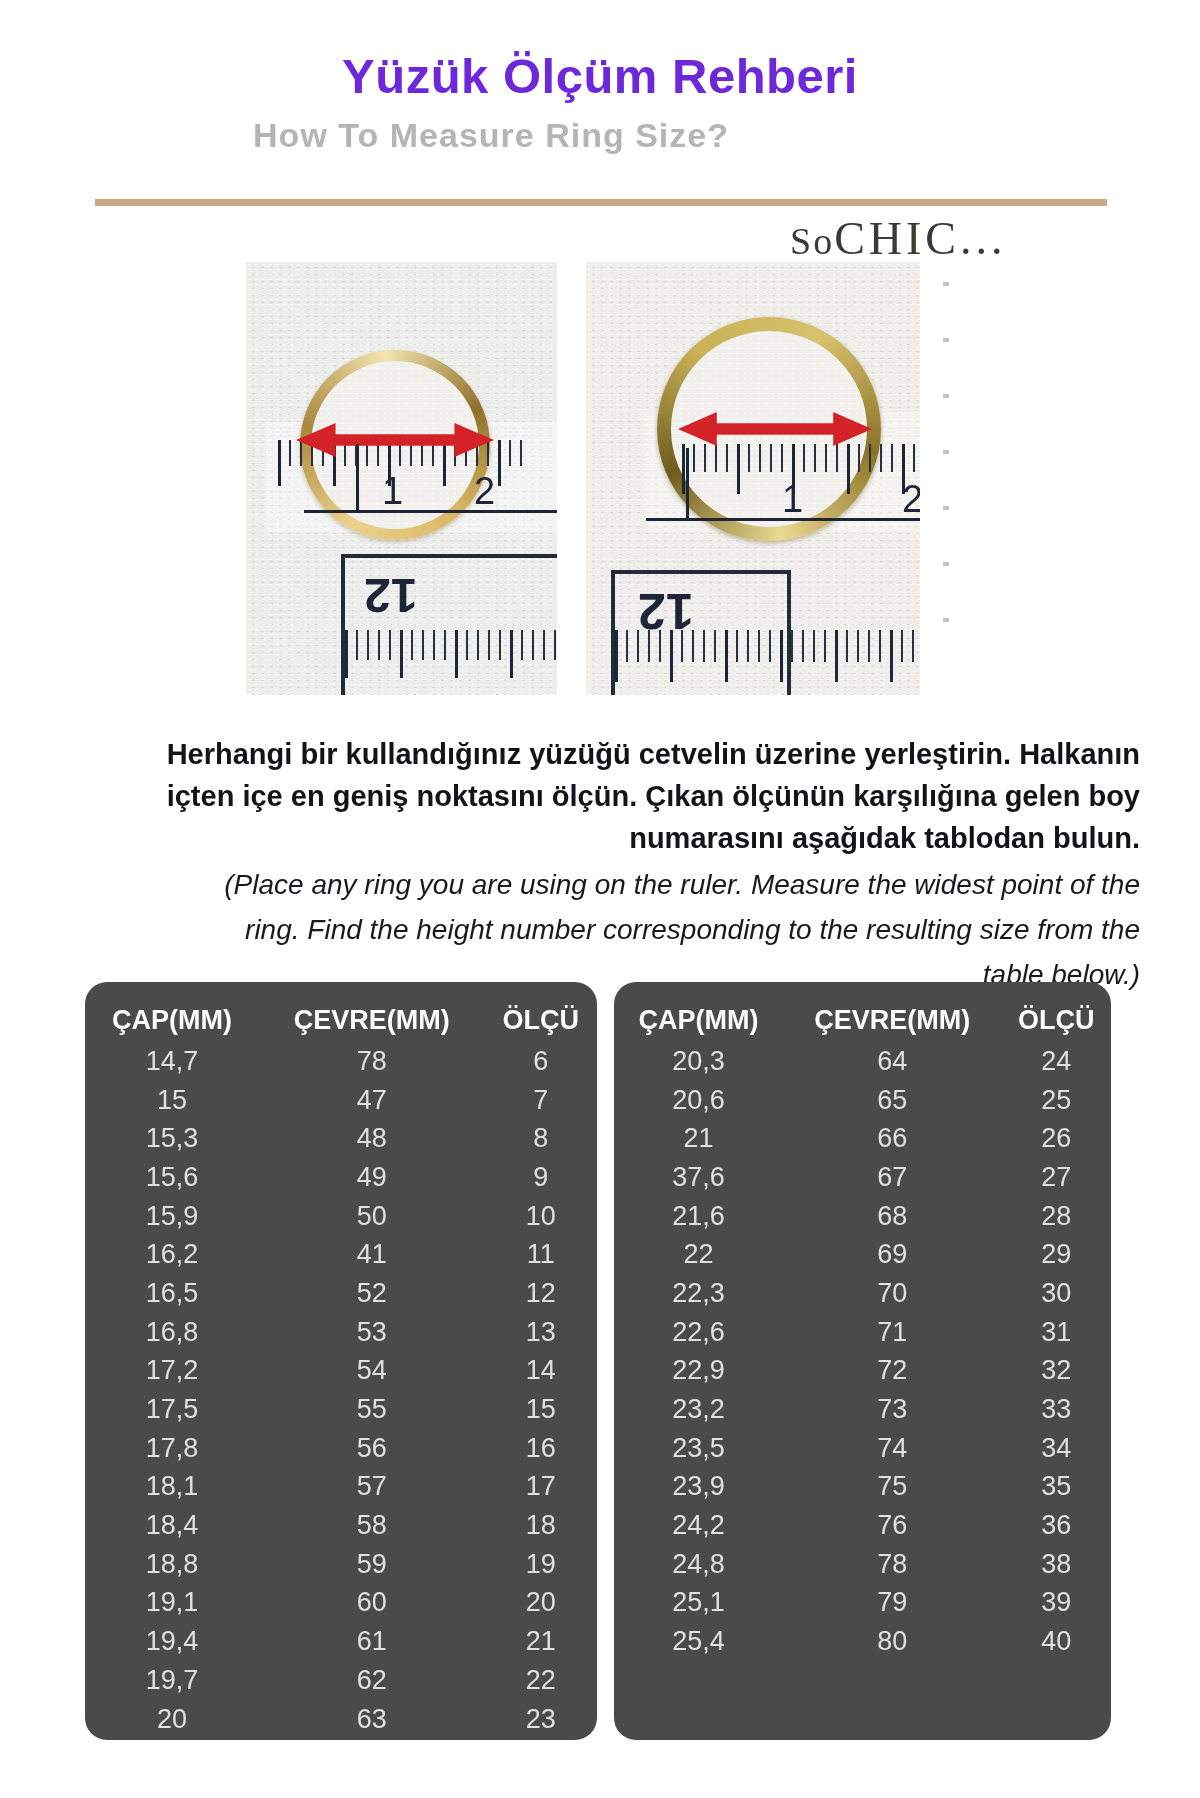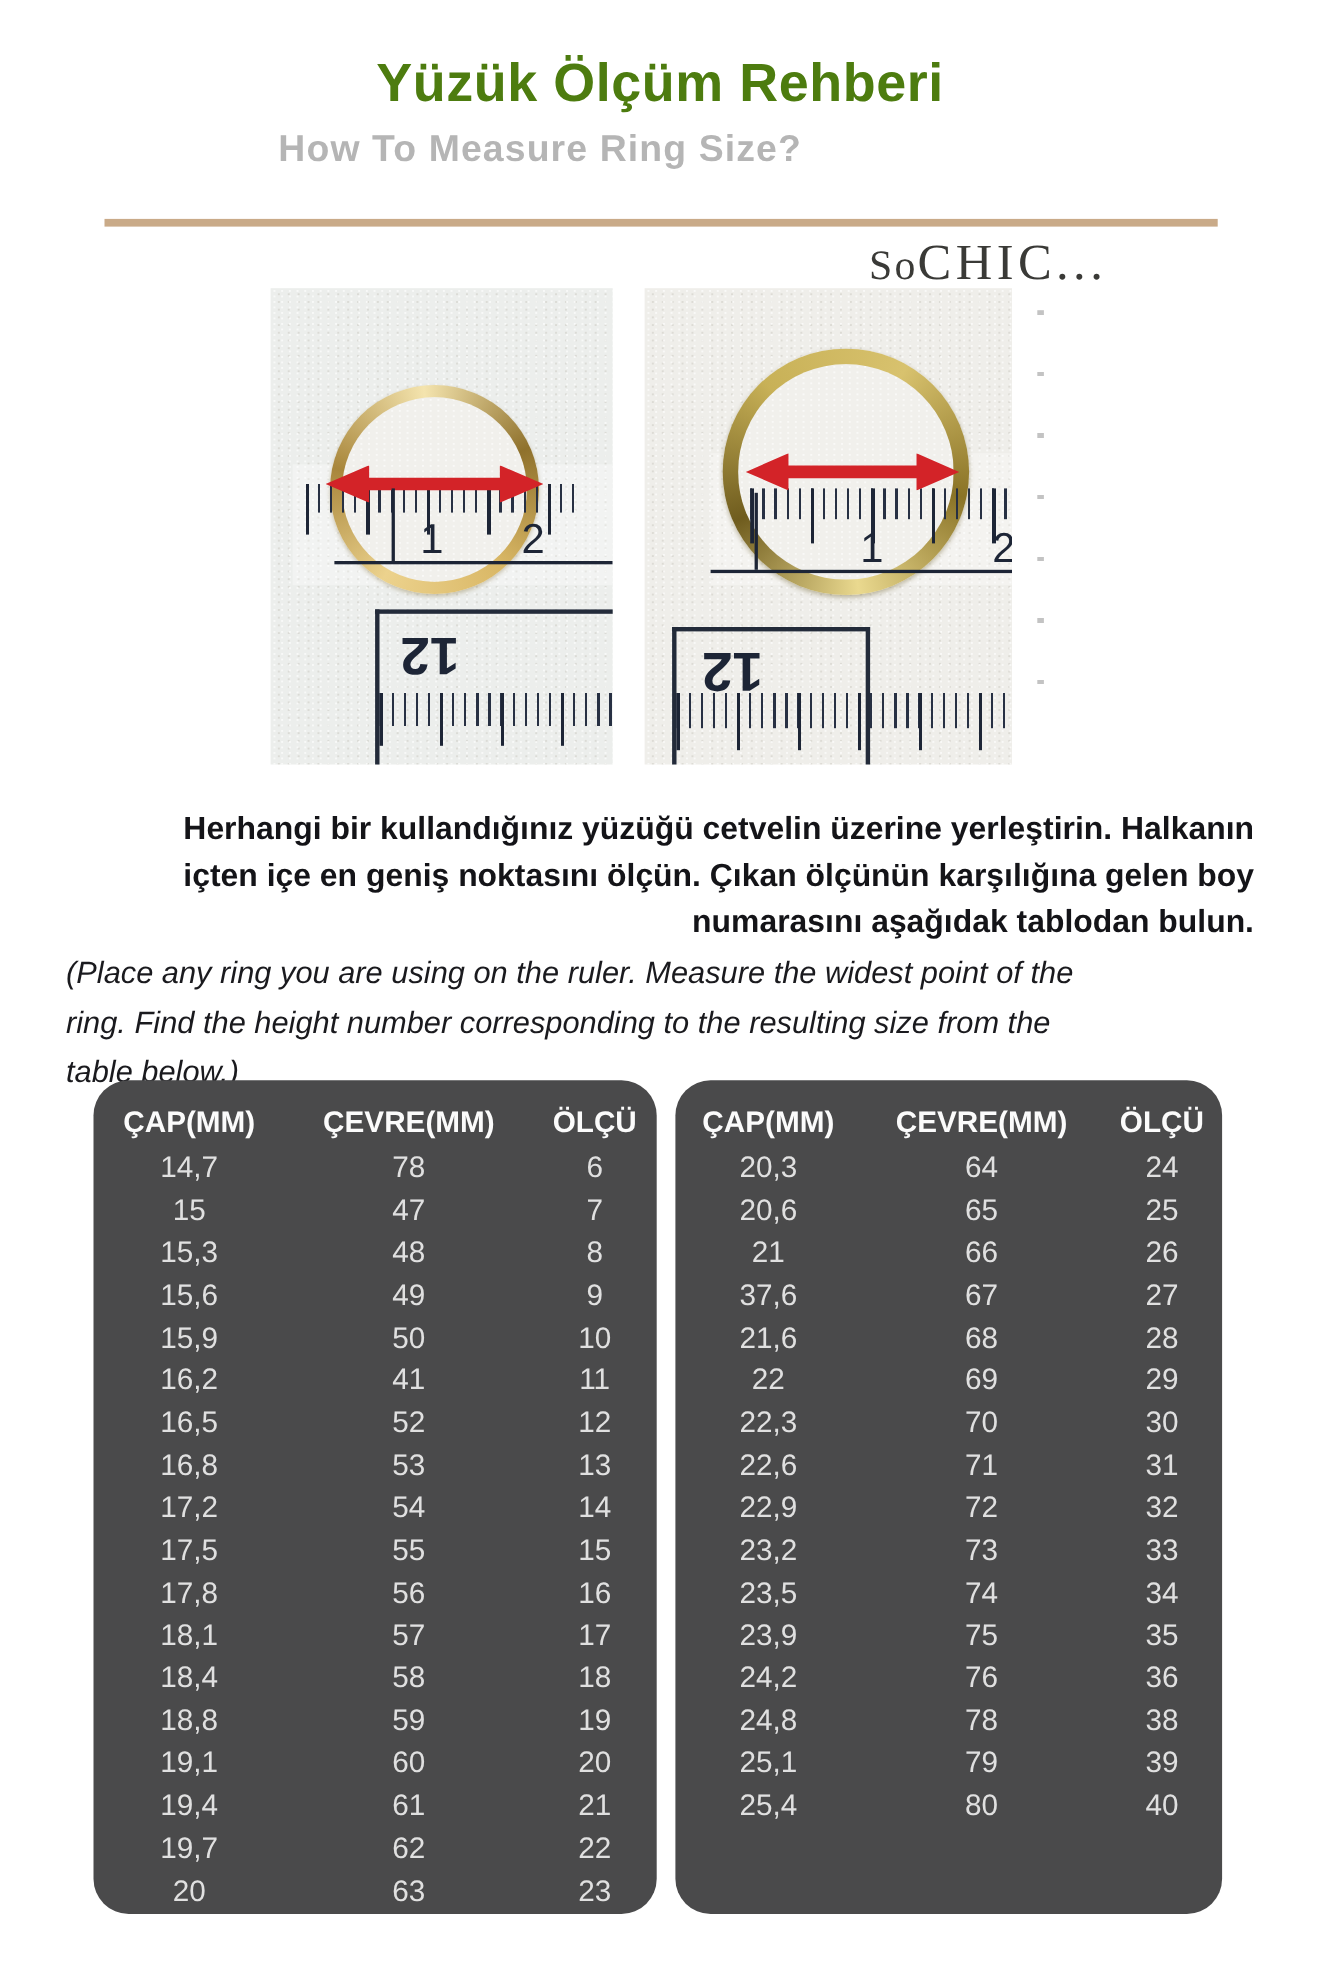--- a/index.html
+++ b/index.html
@@ -5,21 +5,21 @@
   html,body{margin:0;padding:0;}
   body{
     width:1200px;height:1798px;background:#ffffff;position:relative;
     font-family:"Liberation Sans", sans-serif;overflow:hidden;
   }
   .abs{position:absolute;}
 
   
   .title{
     top:48px;left:0;width:1200px;text-align:center;
-    font-size:49px;font-weight:800;color:#4d7c0f;letter-spacing:0.5px;
+    font-size:49px;font-weight:800;color:#6d28d9;letter-spacing:0.5px;
   }
   .subtitle{
     top:116px;left:0;width:982px;text-align:center;
     font-size:34px;font-weight:700;color:#b5b5b5;letter-spacing:1px;
   }
   .divider{ top:199px;left:95px;width:1012px;height:7px;background:#c9aa88; }
 
   .logo{
     top:212px;left:790px;width:300px;text-align:left;
     font-family:"Liberation Serif", serif;color:#3a3a37;white-space:nowrap;
@@ -82,27 +82,27 @@
     top:282px;left:943px;width:6px;height:346px;
     background:repeating-linear-gradient(180deg,#c3c3c3 0 4px,transparent 4px 56px);
   }
 
   
   .instr-tr{
     top:733px;left:60px;width:1080px;text-align:right;
     font-size:29px;font-weight:700;color:#141418;line-height:42px;
   }
   .instr-en{
-    top:862px;left:60px;width:1080px;text-align:left;
+    top:862px;left:60px;width:1080px;text-align:right;
     font-size:28px;font-style:italic;font-weight:500;color:#1a1a1e;line-height:45px;
   }
 
   
   .size-table{
-    top:982px;height:758px;background:#4a4a4b;border-radius:32px;
+    top:982px;height:758px;background:#4a4a4b;border-radius:22px;
     color:#e3e3e3;font-size:27px;
   }
   .table-left{ left:85px;width:512px; }
   .table-right{ left:614px;width:497px; }
   .t-head{
     display:grid;grid-template-columns:34% 44% 22%;
     padding-top:16px;height:44px;align-items:center;
   }
   .t-head .cell{ text-align:center;font-weight:700;color:#fbfbfb;font-size:27px; }
   .t-body .row{

